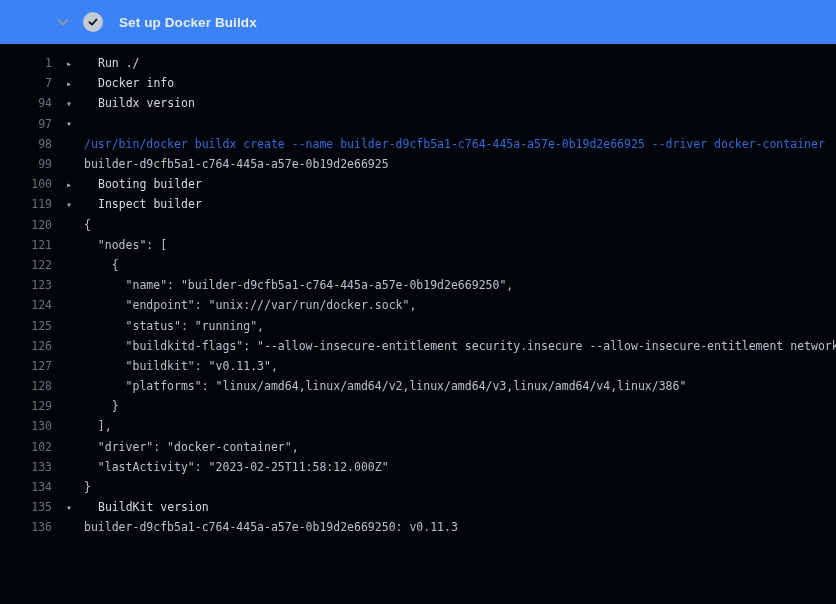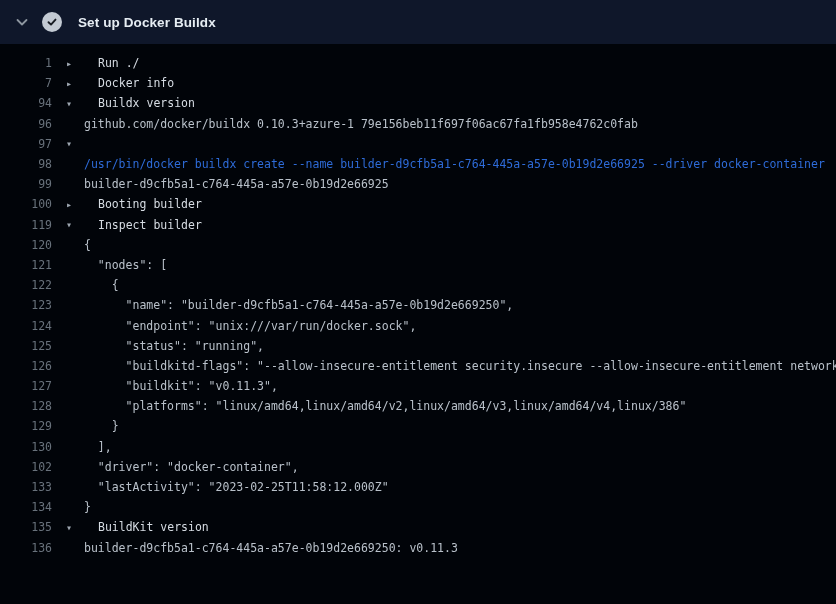--- a/index.html
+++ b/index.html
@@ -6,24 +6,25 @@
   html, body { width: 836px; height: 604px; overflow: hidden; }
   body {
     background: #010409;
     font-family: "DejaVu Sans Mono", "Liberation Mono", monospace;
   }
 
   
   .step-header {
     width: 836px;
     height: 44px;
-    background: #0f172a;
+    background: #3b82f6;
     display: flex;
     align-items: center;
     cursor: pointer;
+    padding-left: 41px;
   }
   .chev {
     width: 16px; height: 16px;
     margin-left: 14px;
     display: flex; align-items: center; justify-content: center;
     color: #8d96a0;
   }
   .status-circle {
     width: 20px; height: 20px;
     border-radius: 50%;
@@ -103,25 +104,20 @@
     <div class="log-line group">
     <span class="num">7</span>
     <span class="arrow">▸</span>
     <span class="content">Docker info</span>
   </div>
     <div class="log-line group">
     <span class="num">94</span>
     <span class="arrow">▾</span>
     <span class="content">Buildx version</span>
   </div>
-    <div class="log-line output">
-    <span class="num">96</span>
-    <span class="arrow"></span>
-    <span class="content">github.com/docker/buildx 0.10.3+azure-1 79e156beb11f697f06ac67fa1fb958e4762c0fab</span>
-  </div>
     <div class="log-line group">
     <span class="num">97</span>
     <span class="arrow">▾</span>
   </div>
     <div class="log-line command">
     <span class="num">98</span>
     <span class="arrow"></span>
     <span class="content">/usr/bin/docker buildx create --name builder-d9cfb5a1-c764-445a-a57e-0b19d2e66925 --driver docker-container</span>
   </div>
     <div class="log-line output">

